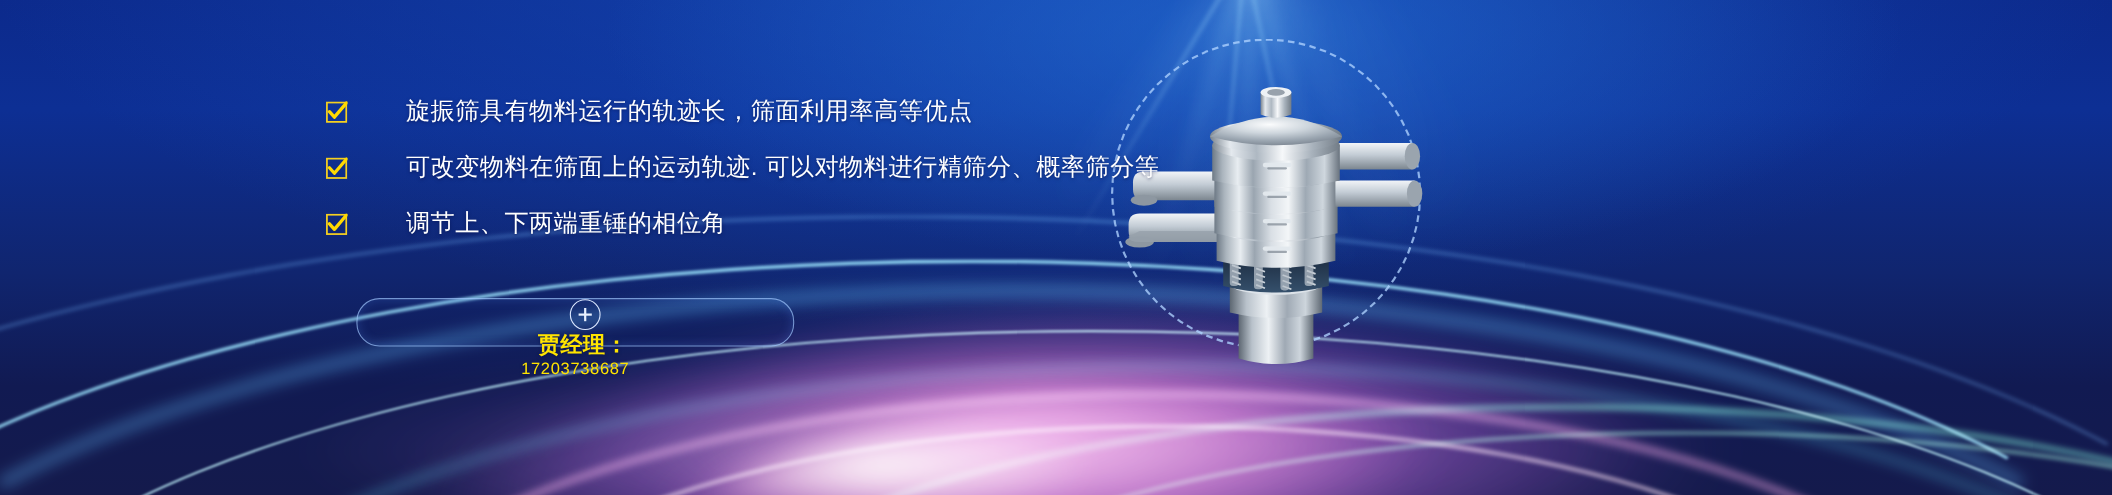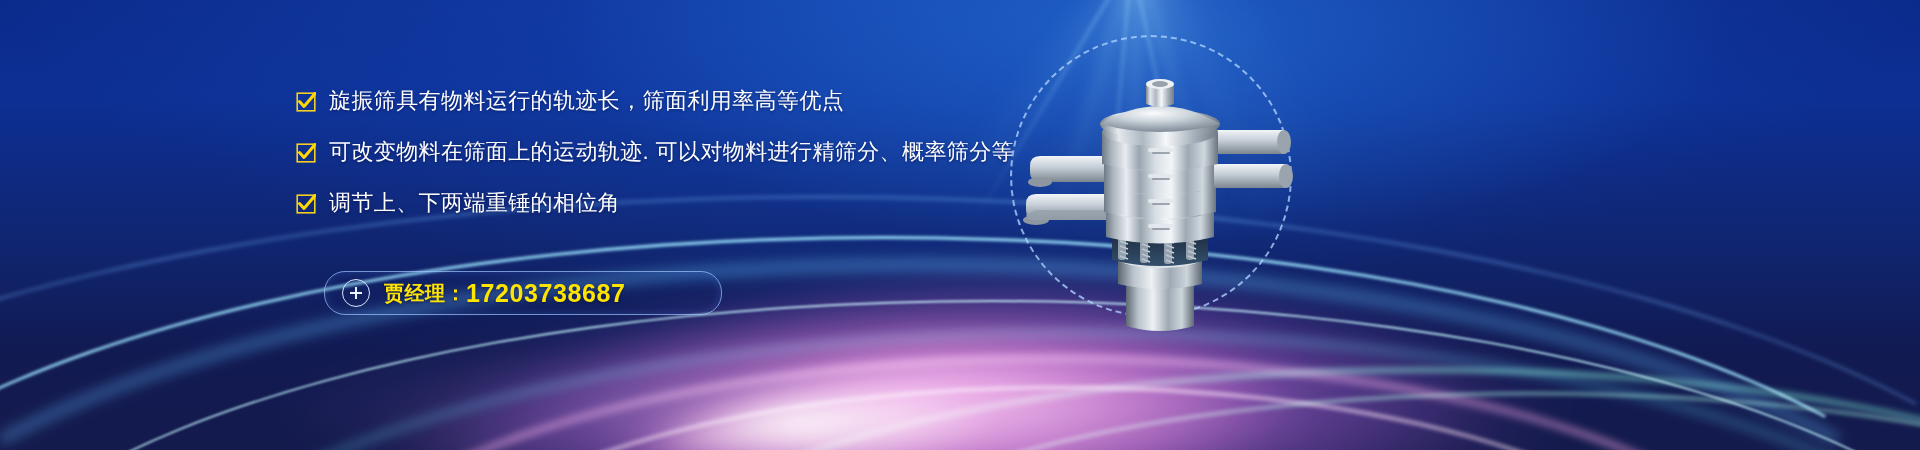--- a/index.html
+++ b/index.html
@@ -93,50 +93,51 @@
     border-width:2px;border-top-color:rgba(110,175,255,.55);
     filter:blur(2px);
   }
   .glow-bottom{
     position:absolute;left:0;right:0;bottom:-60px;height:190px;
     background:radial-gradient(ellipse 780px 120px at 880px 90px, rgba(255,235,245,.35) 0%, rgba(190,110,220,.16) 45%, rgba(40,30,120,0) 78%);
     filter:blur(14px);mix-blend-mode:screen;
   }
   
   .content{position:absolute;left:296px;top:86px;width:760px;}
-  .bullet{display:flex;align-items:flex-start;margin-bottom:21px;}
+  .bullet{display:flex;align-items:flex-start;margin-bottom:21px;gap:40px;}
   .check{
     width:20px;height:20px;flex:0 0 20px;margin-top:6px;margin-right:13px;position:relative;
   }
   .check svg{display:block;}
   .bullet-text{
     color:#ffffff;font-size:22px;line-height:30px;white-space:nowrap;
     letter-spacing:.4px;text-shadow:0 1px 3px rgba(0,10,60,.55);
   }
   
   .contact{
     position:absolute;left:324px;top:271px;
     width:396px;height:42px;border:1px solid rgba(160,200,255,.70);
     border-radius:21px;display:flex;align-items:center;
     box-shadow:0 0 10px rgba(90,150,255,.22) inset;
+    flex-direction:column;
   }
   .plus-circle{
     margin-left:17px;width:26px;height:26px;flex:0 0 26px;
     border:1.6px solid #dbe7ff;border-radius:50%;
     display:flex;align-items:center;justify-content:center;
   }
   .plus-circle .bar-h{position:absolute;width:12px;height:2px;background:#eaf1ff;}
   .plus-circle .bar-v{position:absolute;width:2px;height:12px;background:#eaf1ff;}
   .plus-wrap{position:relative;width:26px;height:26px;display:flex;align-items:center;justify-content:center;}
   .contact-name{
     color:#ffe400;font-size:20px;font-weight:bold;margin-left:14px;letter-spacing:.5px;
     text-shadow:0 1px 3px rgba(0,10,60,.5);
   }
   .contact-phone{
-    color:#ffe400;font-size:25px;font-weight:bold;letter-spacing:.6px;
+    color:#ffe400;font-size:15px;font-weight:normal;letter-spacing:.6px;
     text-shadow:0 1px 3px rgba(0,10,60,.5);
   }
   
   .dashed-circle{
     position:absolute;left:1010px;top:35px;width:278px;height:278px;
     border:2px dashed rgba(175,210,255,.78);border-radius:50%;
   }
   
   .machine{position:absolute;left:1000px;top:44px;width:320px;height:290px;}
   .machine svg{display:block;}

